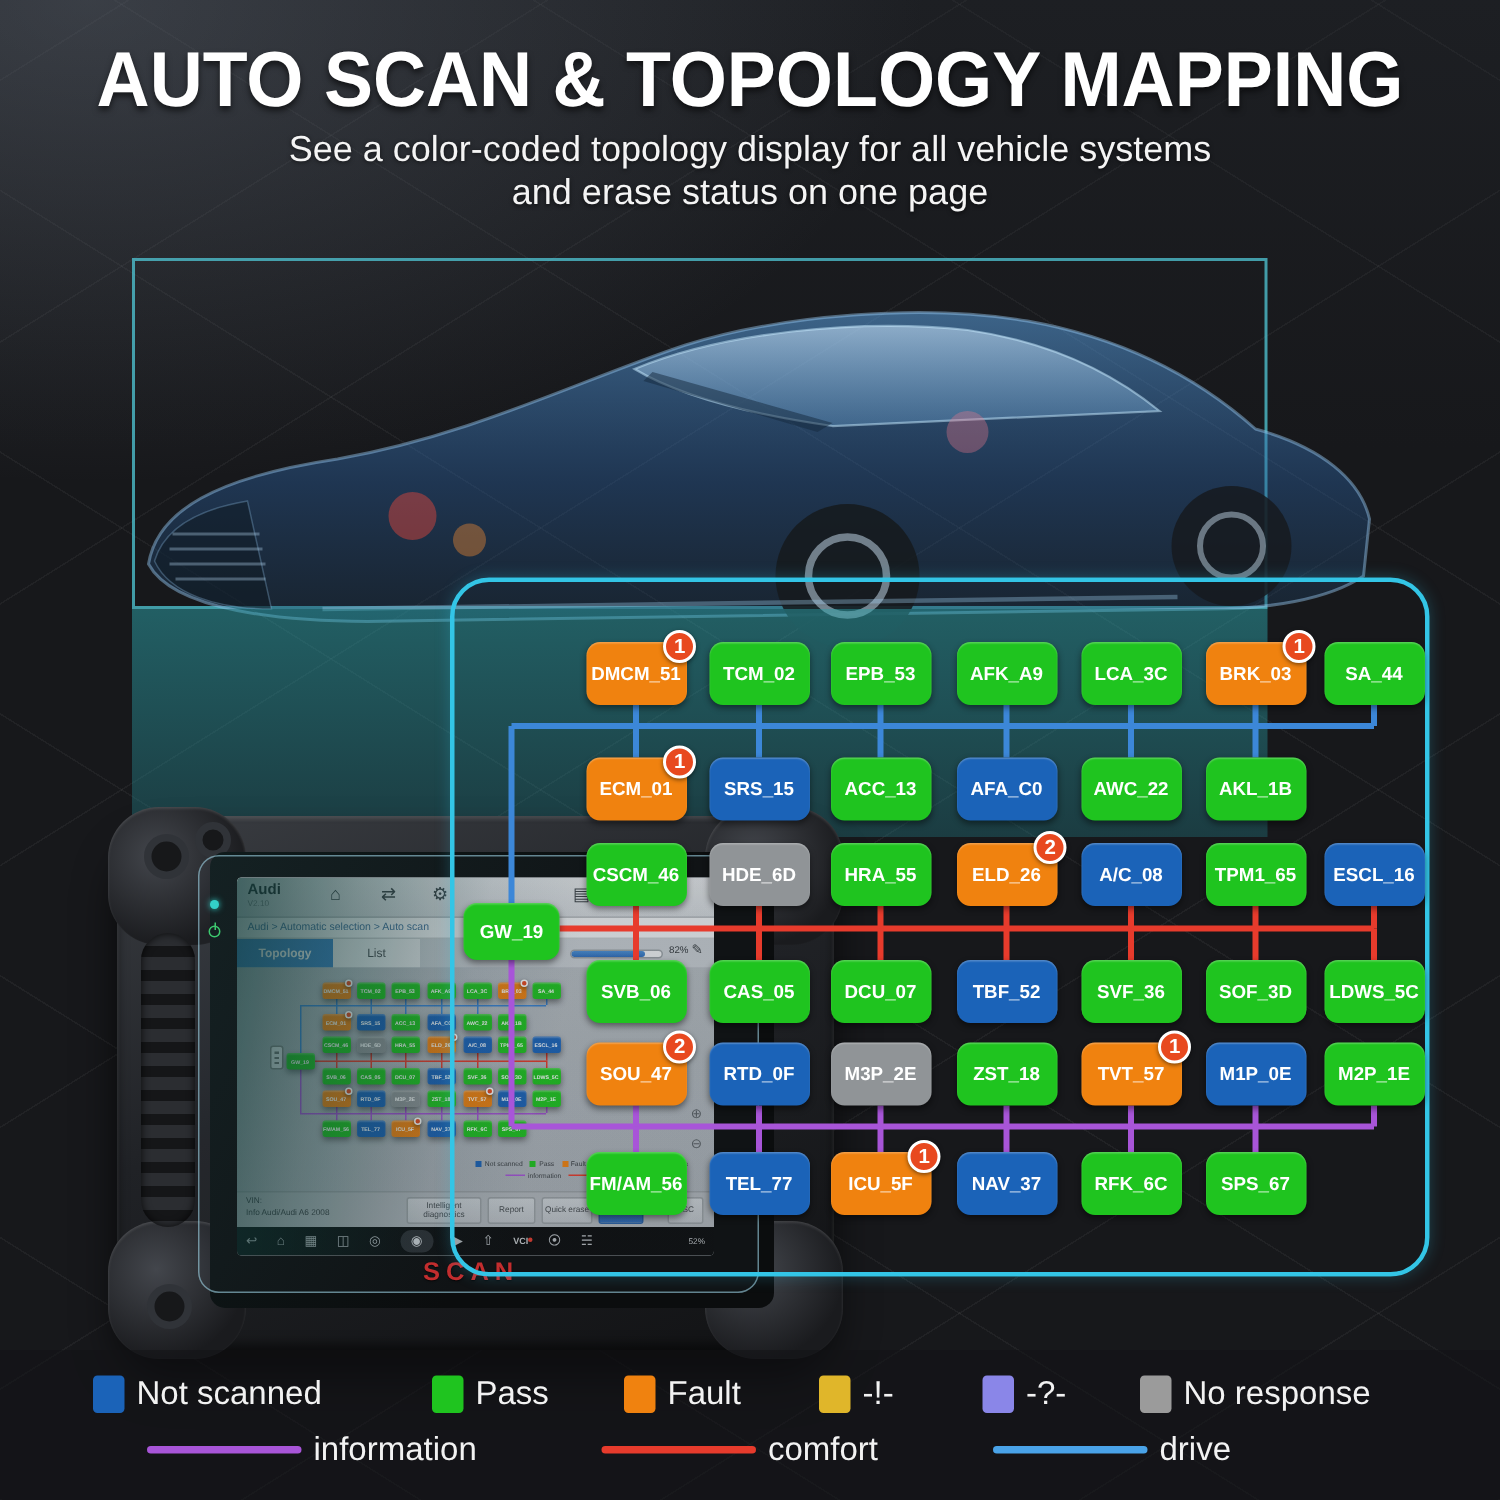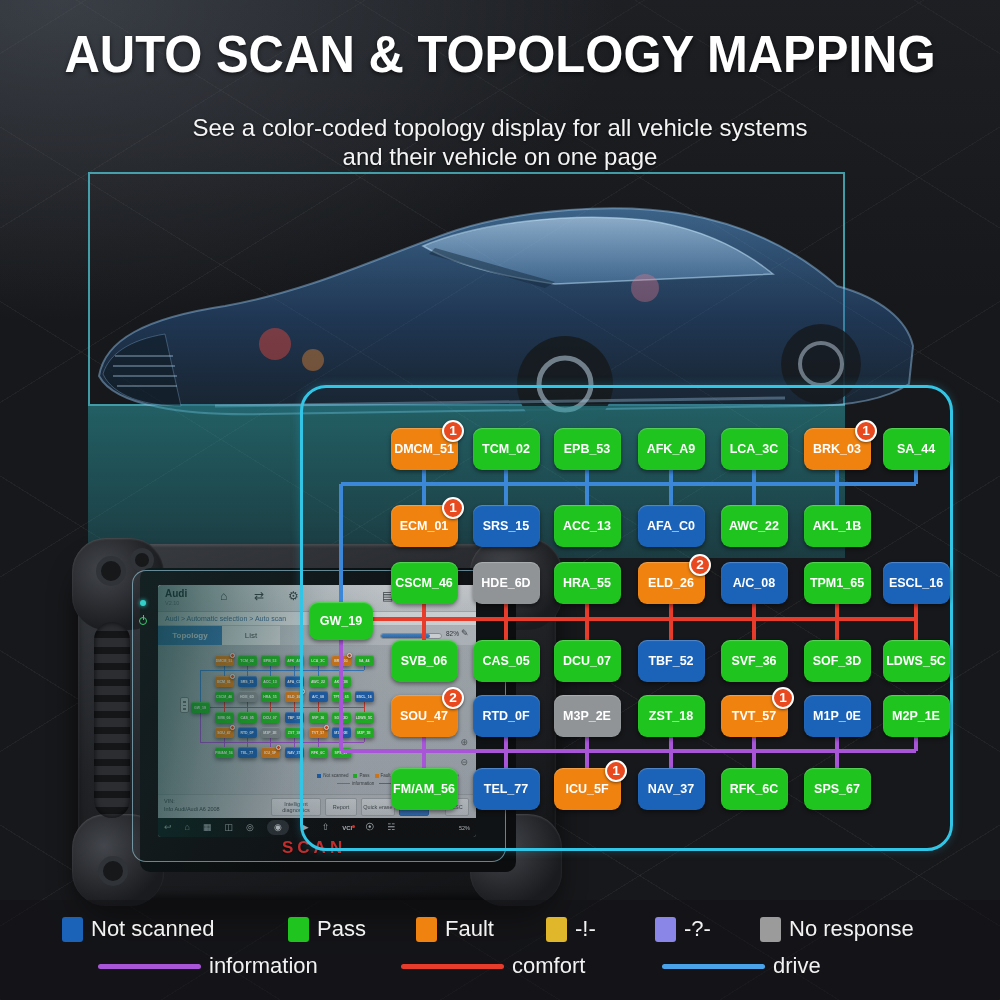--- a/index.html
+++ b/index.html
@@ -15,21 +15,21 @@
   }
   
   .hero-title {
     position:absolute; top:26px; left:0; width:100%; text-align:center;
     font-size:49px; font-weight:bold; color:#fff; letter-spacing:0px;
     transform:scaleY(1.06); text-shadow:0 2px 4px rgba(0,0,0,0.6); z-index:40;
     white-space:nowrap;
   }
   .hero-sub {
     position:absolute; left:0; width:100%; text-align:center;
-    font-size:24px; color:#f4f4f4; z-index:40; text-shadow:0 1px 3px rgba(0,0,0,0.6);margin-top:28px;
+    font-size:24px; color:#f4f4f4; z-index:40; text-shadow:0 1px 3px rgba(0,0,0,0.6);
   }
   #sub1 { top:86px; } #sub2 { top:115px; }
   
   .glass-outline {
     position:absolute; left:88px; top:172px; width:757px; height:234px;
     border:2px solid rgba(80,200,215,0.75); z-index:4;
   }
   .glass-fill {
     position:absolute; left:88px; top:406px; width:757px; height:152px;
     background:linear-gradient(180deg, rgba(45,165,172,0.50), rgba(35,130,140,0.34));
@@ -140,21 +140,21 @@
   .lg-label { font-size:22px; color:#f2f2f2; }
   .lg-line { height:5px; width:103px; border-radius:3px; }
 </style>
 </head>
 <body>
 
 <div id="stage">
 
   <div class="hero-title">AUTO SCAN &amp; TOPOLOGY MAPPING</div>
   <div class="hero-sub" id="sub1">See a color-coded topology display for all vehicle systems</div>
-  <div class="hero-sub" id="sub2">and their vehicle on one page</div>
+  <div class="hero-sub" id="sub2">and erase status on one page</div>
 
   <div class="glass-outline"></div>
   <svg id="car-svg" width="840" height="270" viewBox="0 0 840 270">
     <defs>
       <linearGradient id="bodyG" x1="0" y1="0" x2="0" y2="1">
         <stop offset="0" stop-color="#5aa0e0" stop-opacity="0.55"></stop>
         <stop offset="0.55" stop-color="#2a5f9e" stop-opacity="0.42"></stop>
         <stop offset="1" stop-color="#1b3a57" stop-opacity="0.35"></stop>
       </linearGradient>
       <linearGradient id="winG" x1="0" y1="0" x2="0" y2="1">

